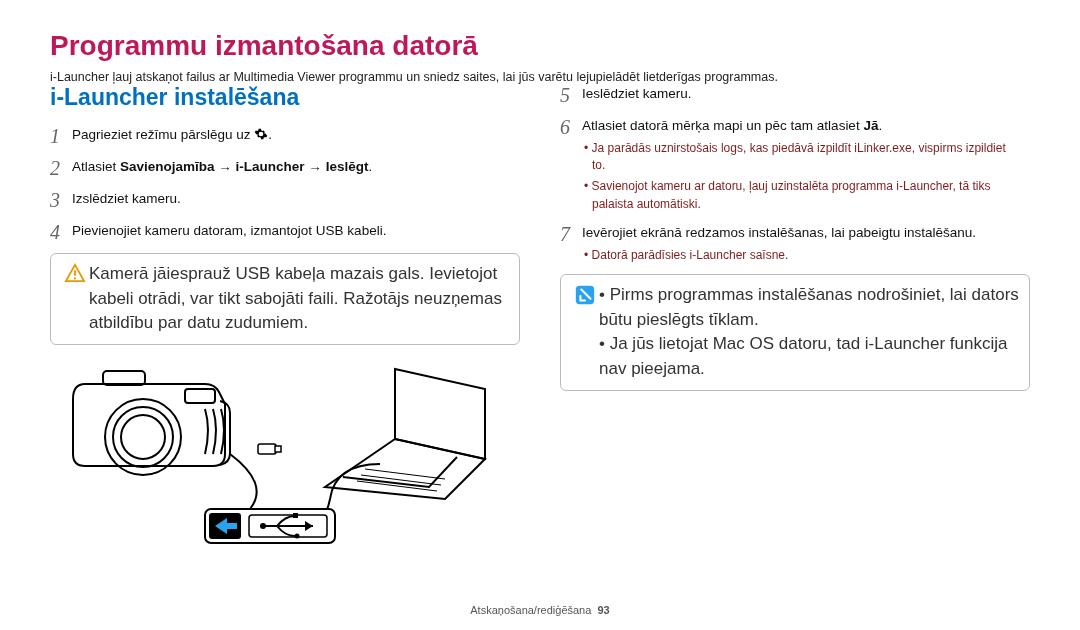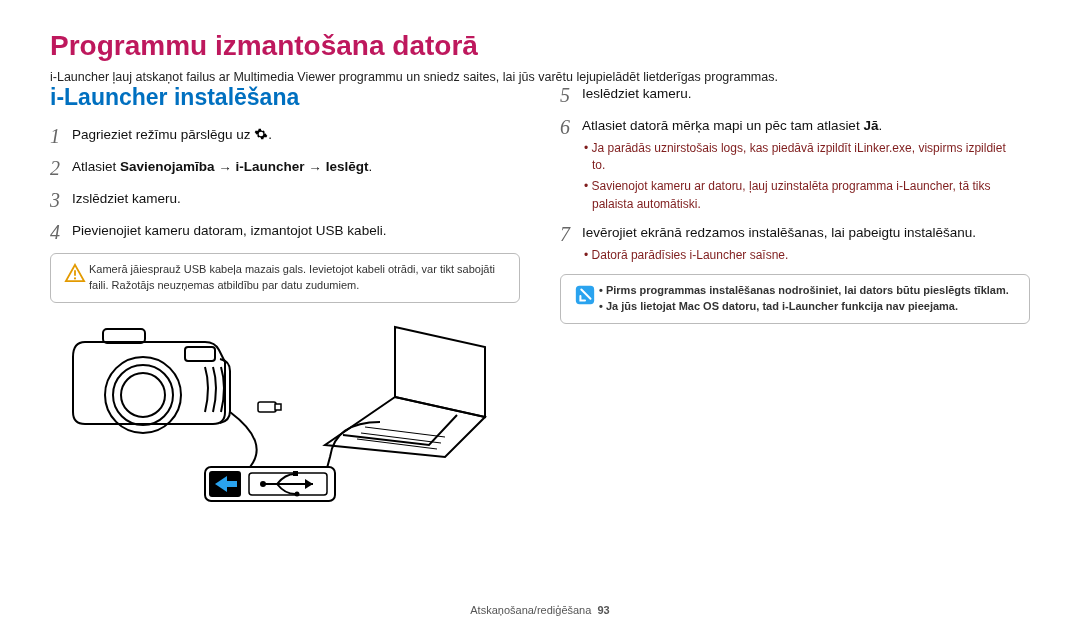--- a/index.html
+++ b/index.html
@@ -63,36 +63,35 @@
     display: inline-flex;
     vertical-align: -2px;
   }
   .callout {
     display: flex;
     align-items: flex-start;
     border: 1px solid #bbb;
     border-radius: 6px;
     padding: 8px 10px;
     margin: 10px 0 14px 0;
-    font-size: 11px;
+    font-size: 17px;
     line-height: 1.45;
     color: #333;
   }
   .callout .sym {
     width: 28px;
     flex-shrink: 0;
     display: flex;
     align-items: center;
     justify-content: center;
     padding-top: 1px;
   }
   .callout .msg ul {
     list-style: none;
     padding: 0;
-    font-weight: bold;
   }
   .callout .msg li::before { content: "•  "; }
   .callout.info .sym svg rect { fill: #2aa3ef; }
   .illustration {
     margin-top: 6px;
     display: flex;
     justify-content: center;
   }
   .illustration svg { width: 440px; height: 200px; }
   .footer {

